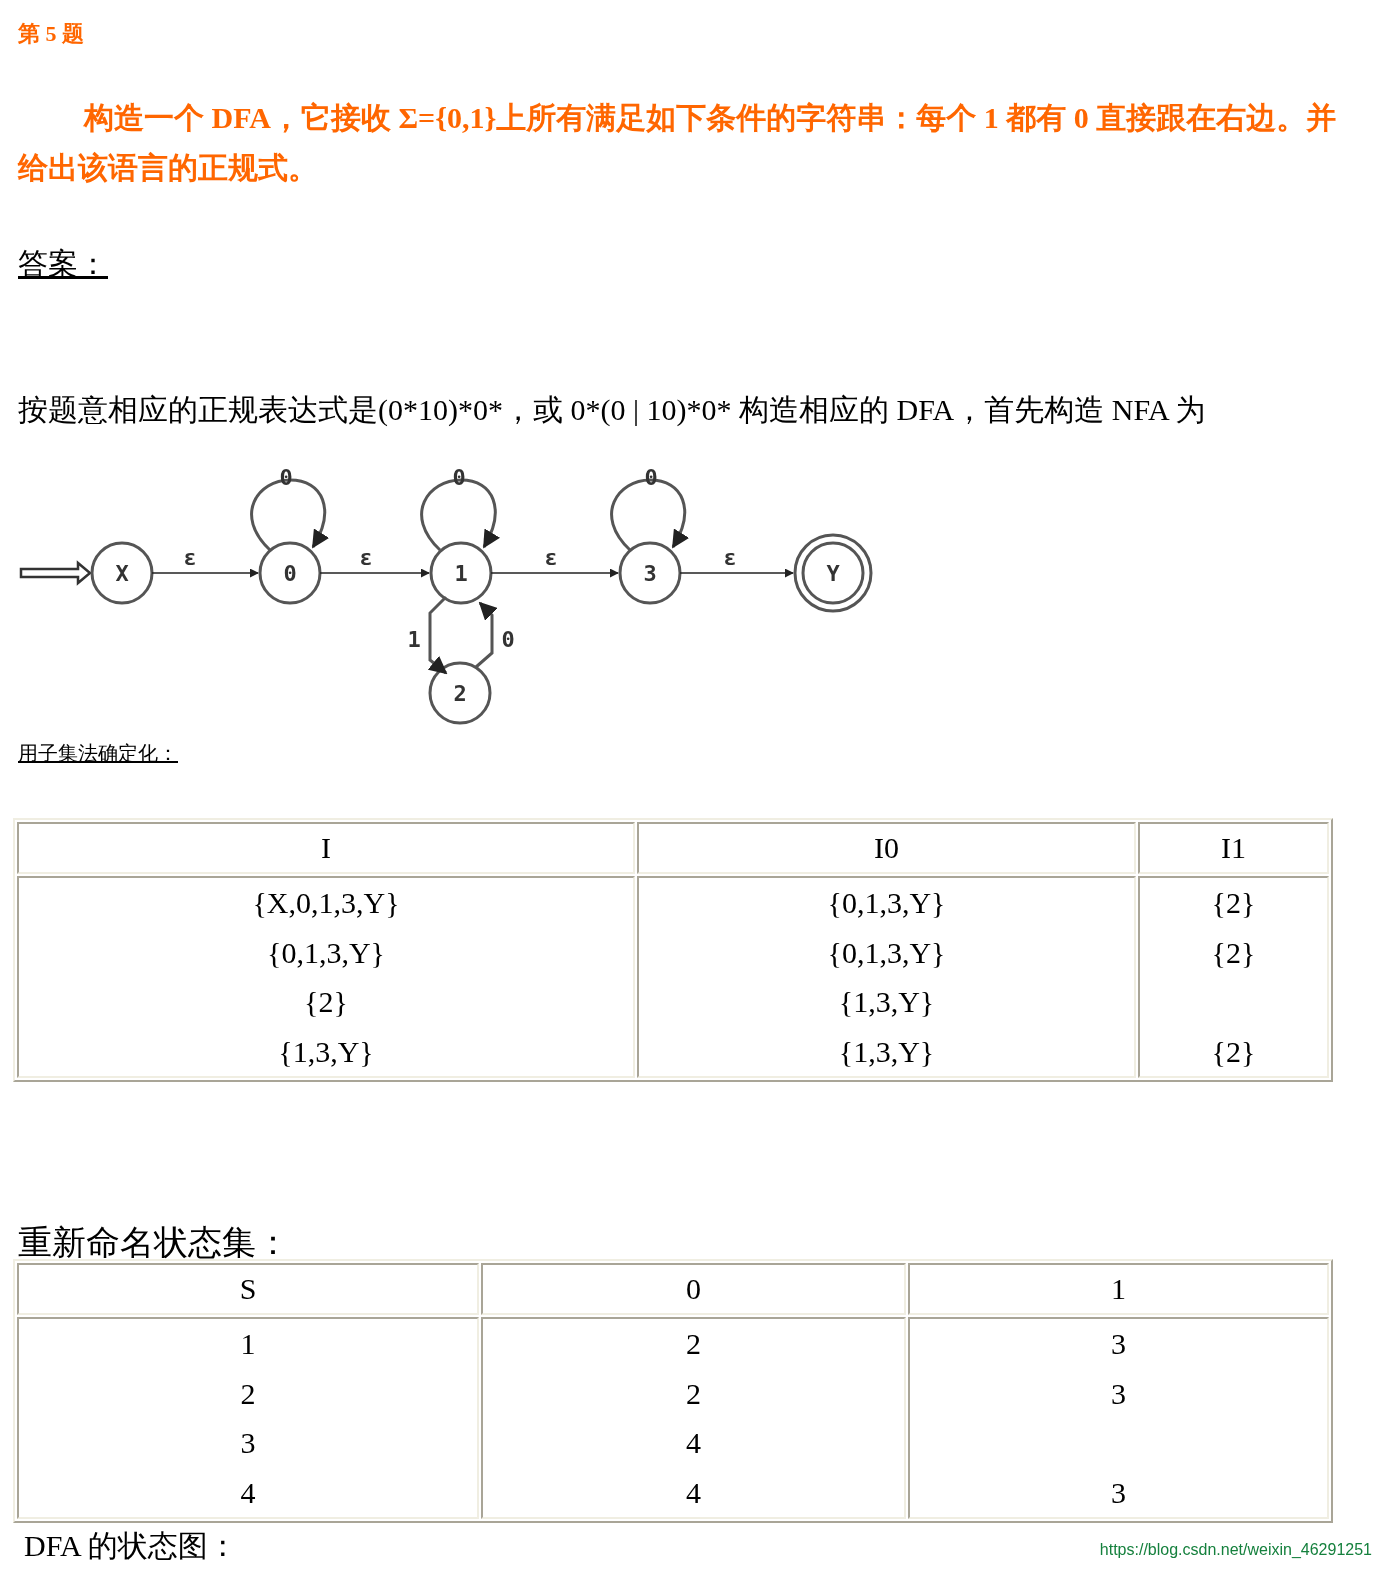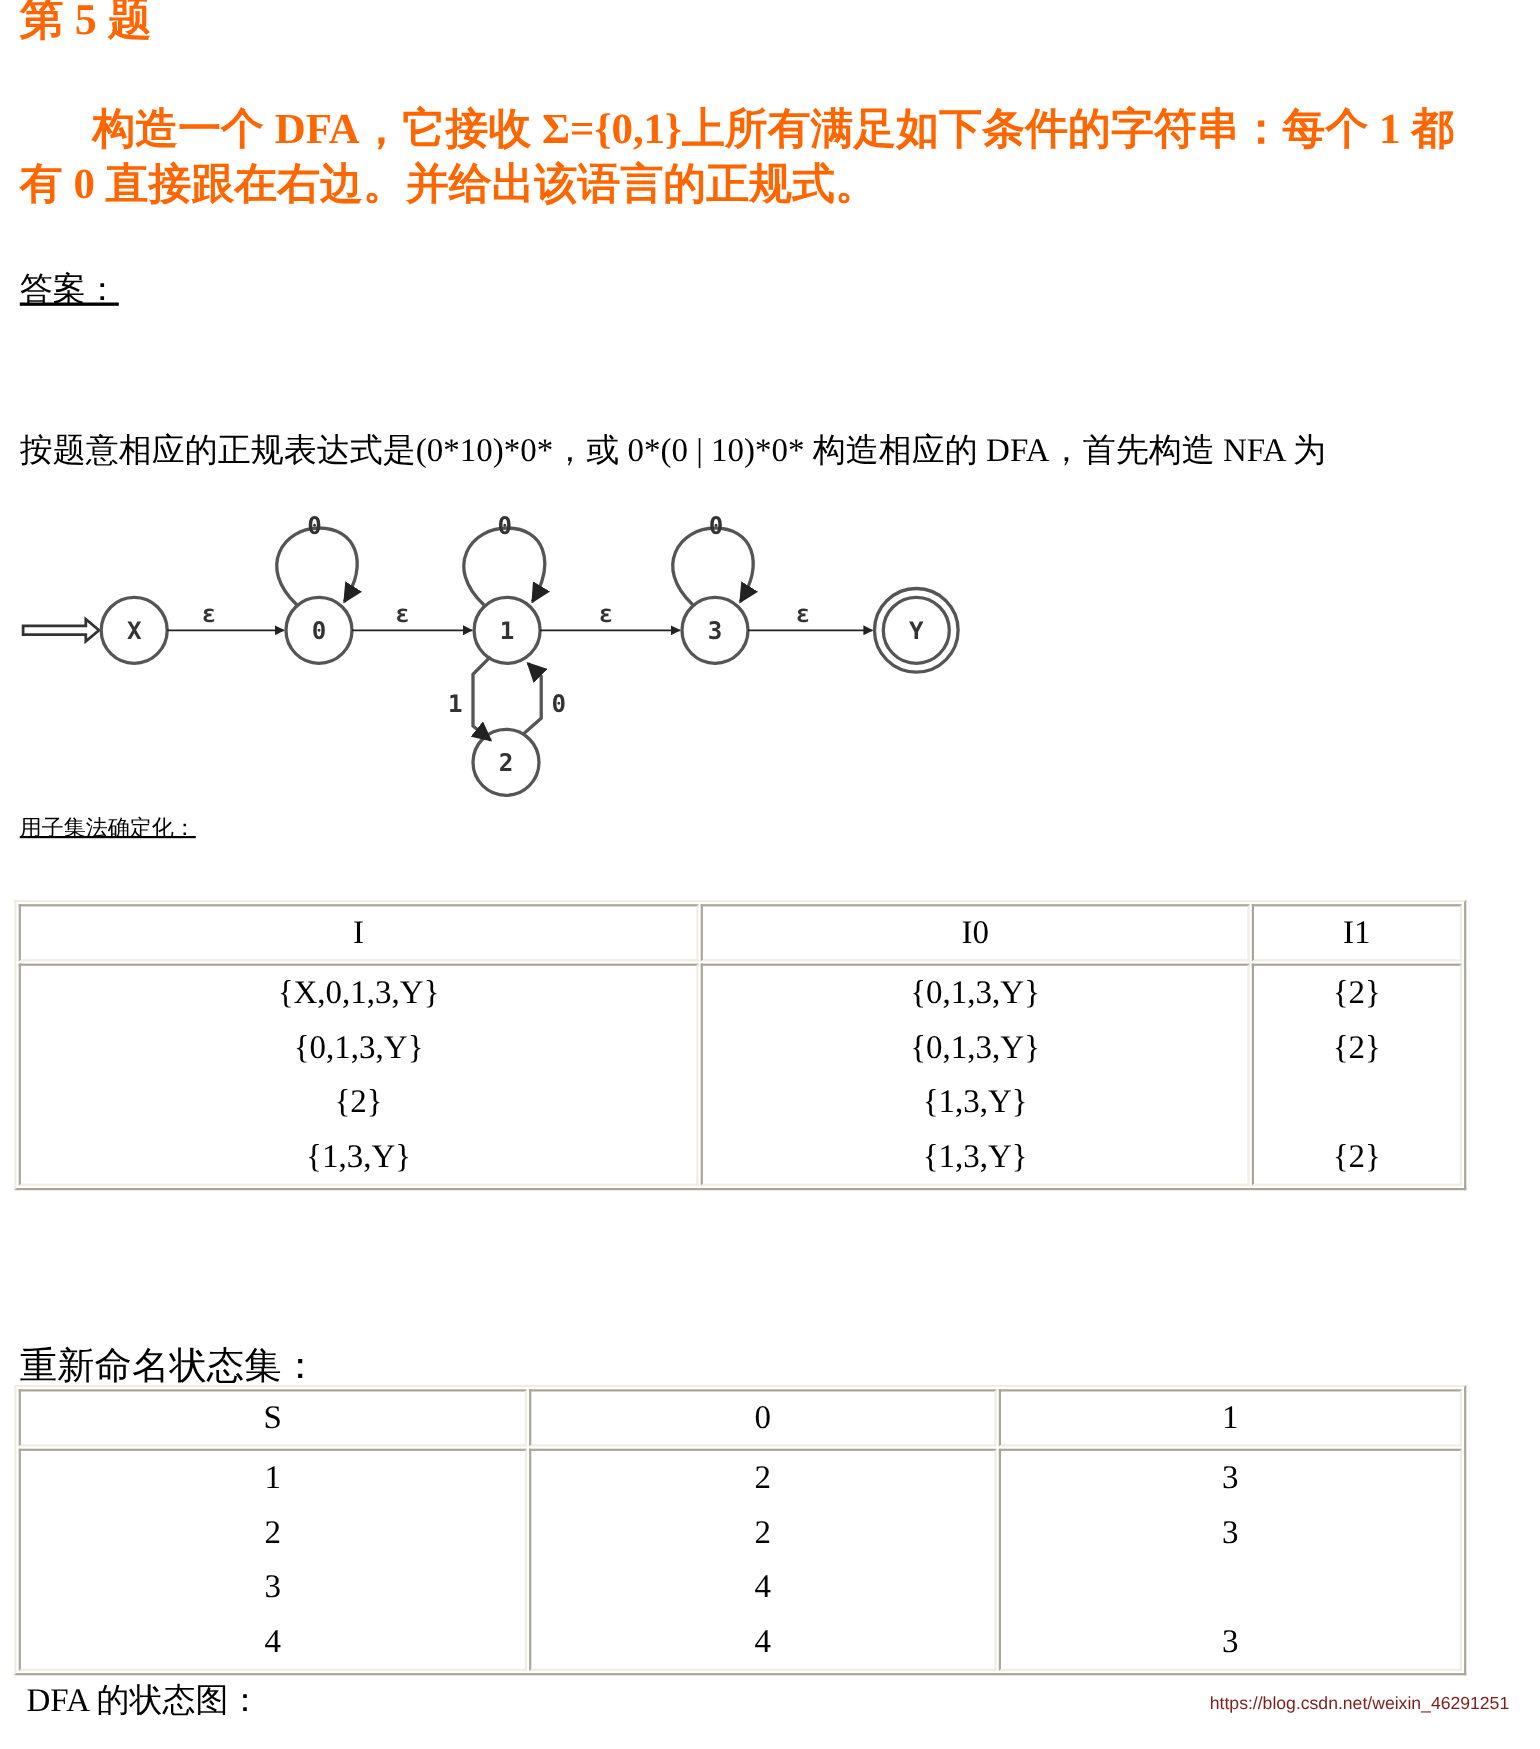--- a/index.html
+++ b/index.html
@@ -3,31 +3,31 @@
   <meta charset="utf-8">
   <style>
     html, body { margin: 0; padding: 0; background: #ffffff; }
     body {
       width: 1400px; height: 1590px; position: relative; overflow: hidden;
       font-family: "Liberation Serif", "DejaVu Serif", serif;
       color: #000;
     }
     .abs { position: absolute; }
     .orange { color: #ff6600; font-weight: bold; }
-    .title { left: 18px; top: 0px; font-size: 40px; line-height: 36px; }
-    .question { left: 18px; top: 93px; width: 1340px; font-size: 39px; line-height: 50px; text-indent: 66px; }
+    .title { left: 18px; top: 16px; font-size: 22px; line-height: 36px; }
+    .question { left: 18px; top: 93px; width: 1340px; font-size: 30px; line-height: 50px; text-indent: 66px; }
     .answer-label { left: 18px; top: 244px; font-size: 30px; line-height: 40px; text-decoration: underline; }
     .para { left: 18px; top: 388px; font-size: 30px; line-height: 44px; white-space: nowrap; text-align: right; }
     .nfa { left: 18px; top: 455px; }
     .subset-label { left: 18px; top: 733px; font-size: 20px; line-height: 40px; text-decoration: underline; }
     .rename-label { left: 18px; top: 1223px; font-size: 34px; line-height: 40px; }
     .dfa-label { left: 24px; top: 1526px; font-size: 30px; line-height: 40px; }
     .watermark {
       right: 28px; top: 1541px; font-family: "Liberation Sans", sans-serif;
-      font-size: 16px; color: #7f1d1d;
+      font-size: 16px; color: #15803d;
     }
     table.grid {
       position: absolute; border-collapse: separate; border-spacing: 2px;
       border: 2px solid; border-color: #f0eee2 #a9a597 #a9a597 #f0eee2;
       background: #ffffff;
       font-family: "Liberation Serif", "DejaVu Serif", serif;
       font-size: 30px;
     }
     table.grid td, table.grid th {
       border: 2px solid; border-color: #a9a597 #f0eee2 #f0eee2 #a9a597;

